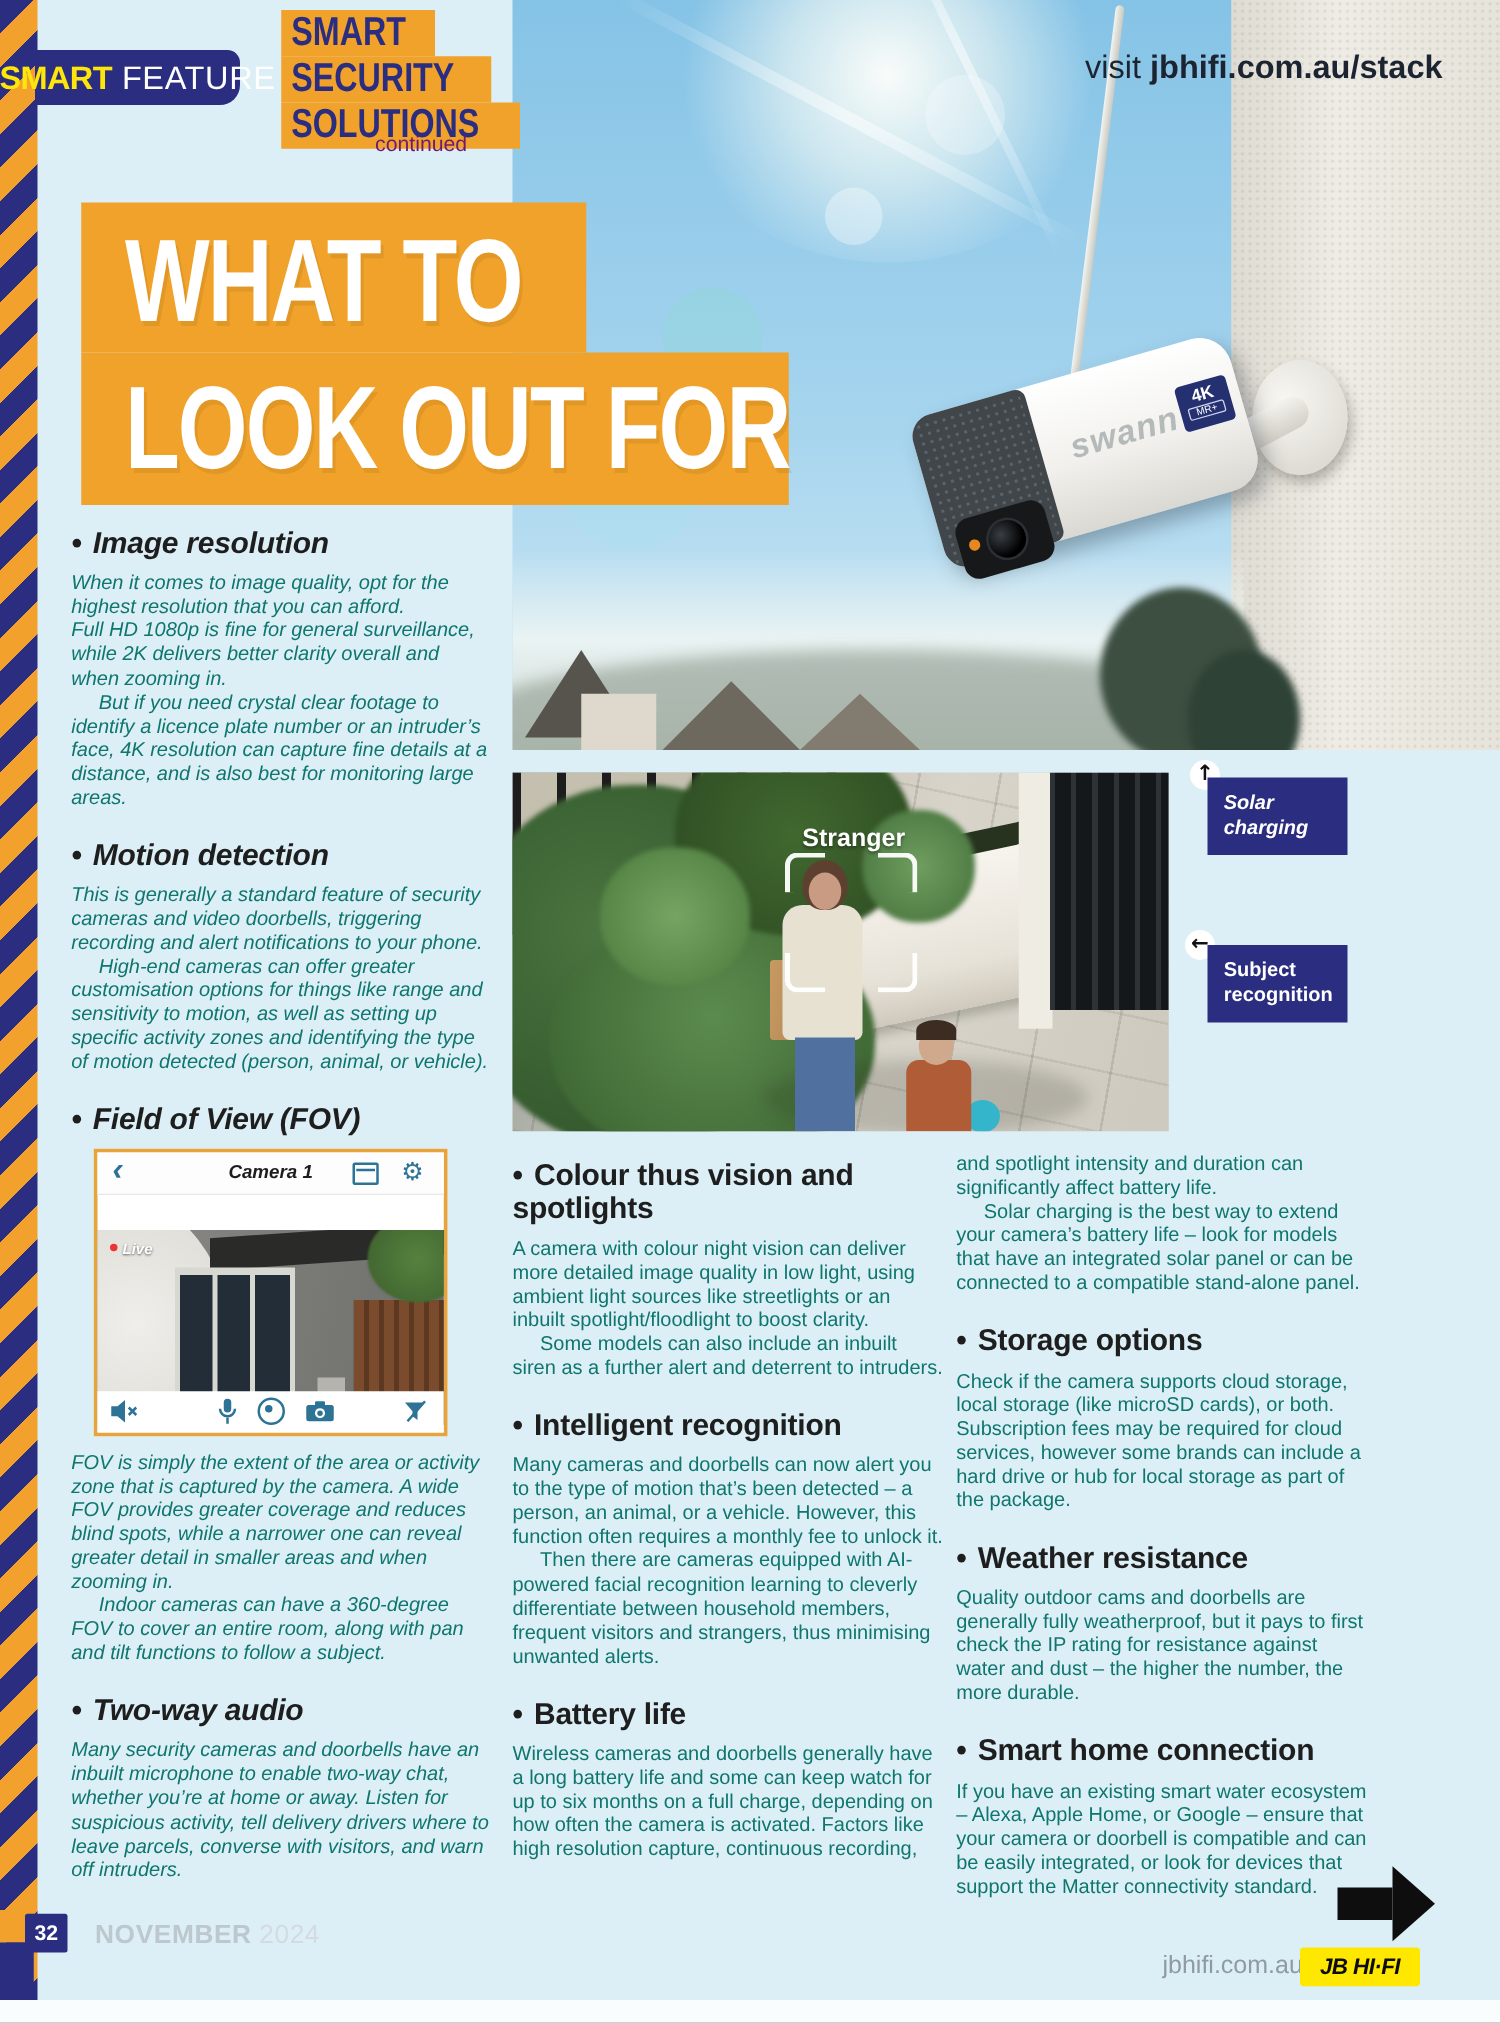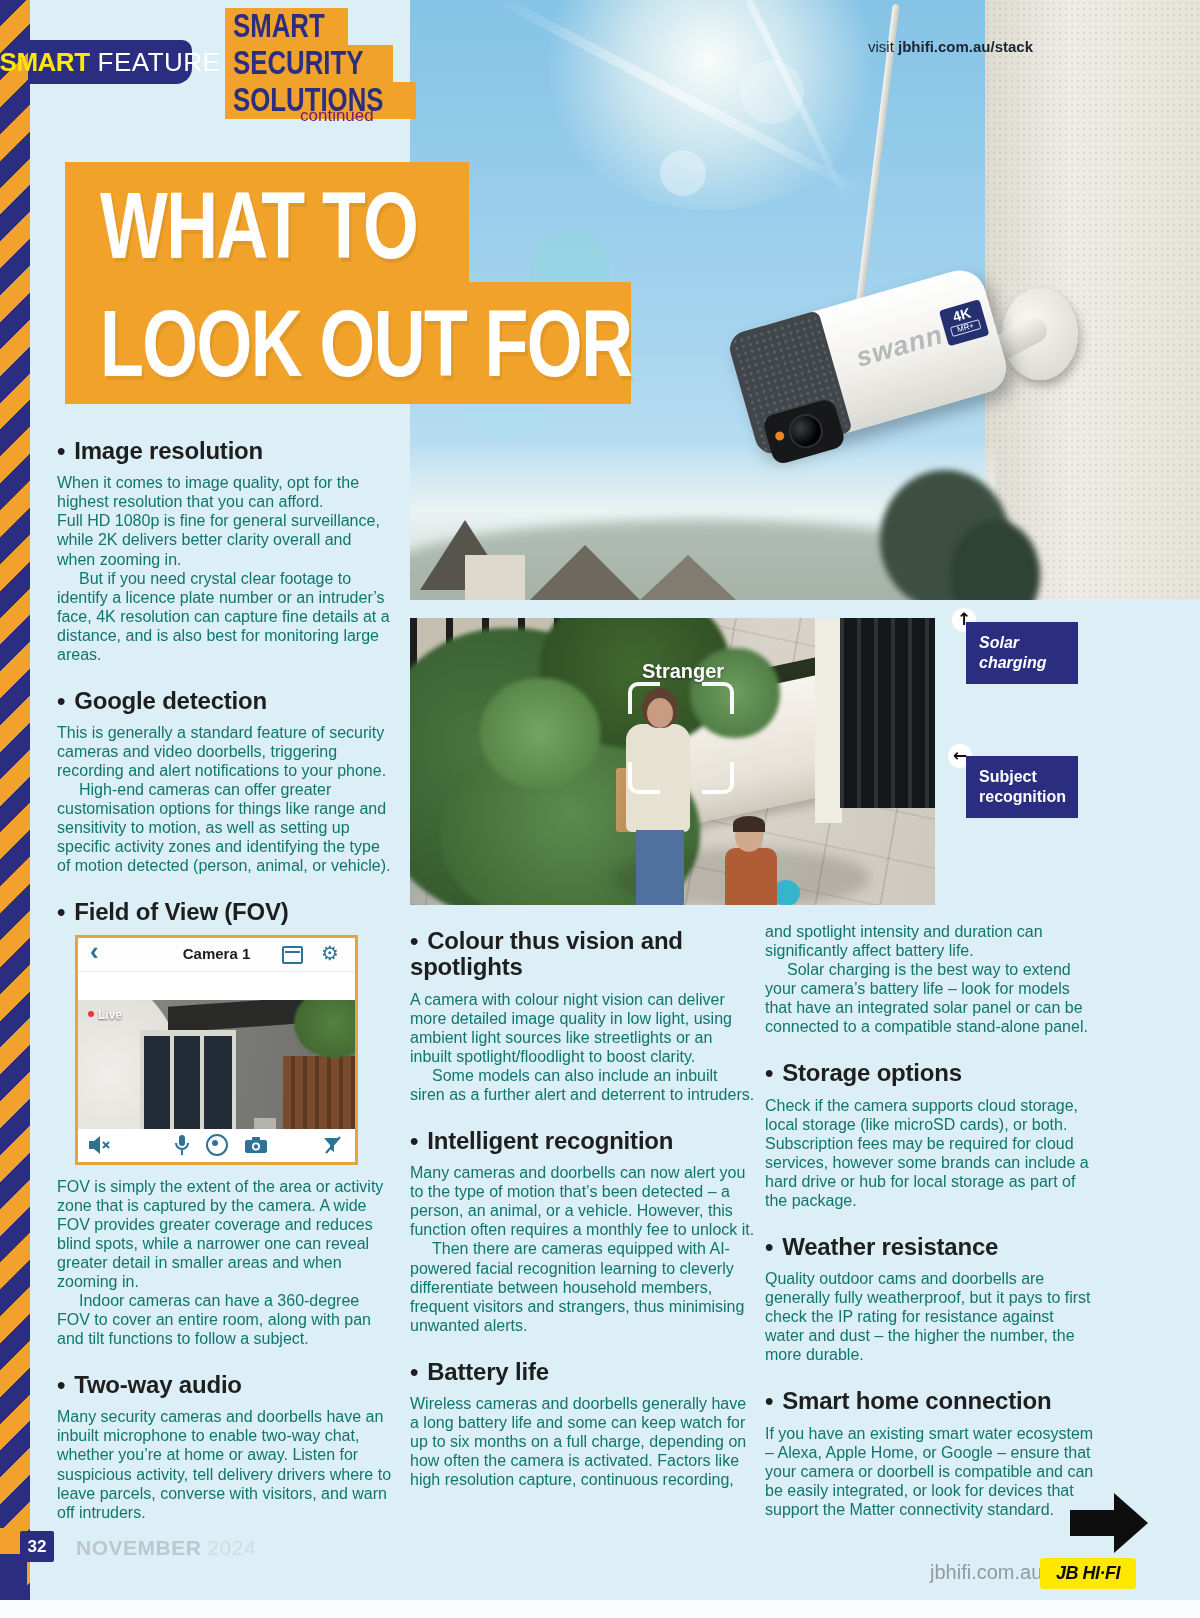--- a/index.html
+++ b/index.html
@@ -57,21 +57,21 @@
   .cam-lens-housing{position:absolute;left:12px;top:88px;width:74px;height:50px;border-radius:12px;background:#16181a;z-index:3;}
   .cam-lens{position:absolute;left:22px;top:8px;width:30px;height:30px;border-radius:50%;
     background:radial-gradient(circle at 35% 35%,#3a3f45,#000 65%);border:2px solid #2c2f33;}
   .cam-led{position:absolute;left:8px;top:18px;width:9px;height:9px;border-radius:50%;background:#e8861f;}
   .cam-brand{position:absolute;left:120px;top:42px;font-size:27px;font-weight:bold;font-style:italic;
     color:#b4b9ba;letter-spacing:1px;}
   .cam-badge{position:absolute;left:212px;top:34px;width:42px;height:34px;border-radius:4px;
     background:#253070;color:#fff;text-align:center;line-height:1;padding-top:3px;}
   .cam-badge .b1{font-size:14px;font-weight:bold;display:block;}
   .cam-badge .b2{font-size:8px;display:block;border:1px solid #cfd4ee;border-radius:2px;margin:2px 6px 0 6px;}
-  .visit{left:868px;top:38px;font-size:15px;color:#1b2430;}
+  .visit{left:868px;top:38px;font-size:26px;color:#1b2430;}
   .visit b{font-weight:bold;}
 
   
   .title-block-a{left:65px;top:162px;width:404px;height:120px;background:#f0a22b;}
   .title-block-b{left:65px;top:282px;width:566px;height:122px;background:#f0a22b;}
   .title-line{color:#ffffff;font-weight:bold;font-size:92px;line-height:1;letter-spacing:-2px;
     transform:scale(0.78,1.02);transform-origin:left top;text-shadow:3px 4px 0 rgba(120,70,0,0.12);white-space:nowrap;}
   .tl1{left:100px;top:178px;}
   .tl2{left:100px;top:296px;}
 
@@ -228,29 +228,29 @@
         <span>SOLUTIONS</span>
       </div>
   </div>
   <div class="abs continued">continued</div>
 
   <div class="abs title-block-a"></div>
   <div class="abs title-block-b"></div>
   <div class="abs title-line tl1">WHAT TO</div>
   <div class="abs title-line tl2">LOOK OUT FOR</div>
 
-  <div class="col" style="left:57px;top:438px;width:336px;">
+  <div class="col" style="left:57px;top:422px;width:336px;font-style:italic;">
     <section>
       <h3 class="sec-h"><span class="b">•</span><span>Image resolution</span></h3>
       <p>When it comes to image quality, opt for the highest resolution that you can afford.</p>
       <p>Full HD 1080p is fine for general surveillance, while 2K delivers better clarity overall and when zooming in.</p>
       <p class="ind">But if you need crystal clear footage to identify a licence plate number or an intruder’s face, 4K resolution can capture fine details at a distance, and is also best for monitoring large areas.</p>
     </section>
     <section>
-      <h3 class="sec-h mt"><span class="b">•</span><span>Google detection</span></h3>
+      <h3 class="sec-h mt"><span class="b">•</span><span>Motion detection</span></h3>
       <p>This is generally a standard feature of security cameras and video doorbells, triggering recording and alert notifications to your phone.</p>
       <p class="ind">High-end cameras can offer greater customisation options for things like range and sensitivity to motion, as well as setting up specific activity zones and identifying the type of motion detected (person, animal, or vehicle).</p>
     </section>
     <section>
       <h3 class="sec-h mt"><span class="b">•</span><span>Field of View (FOV)</span></h3>
 
       <div class="app">
         <div class="app-top">
           <span class="app-back">‹</span>
           <span class="app-title">Camera 1</span>

